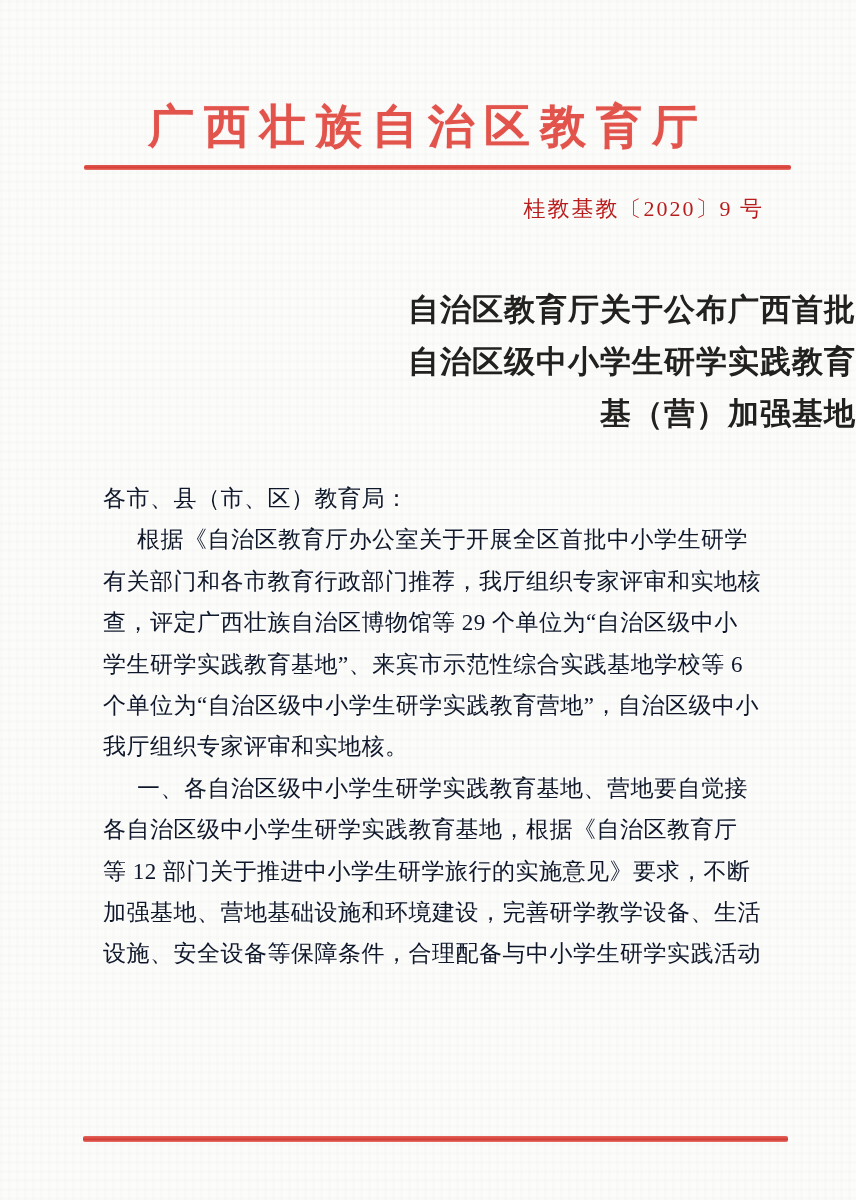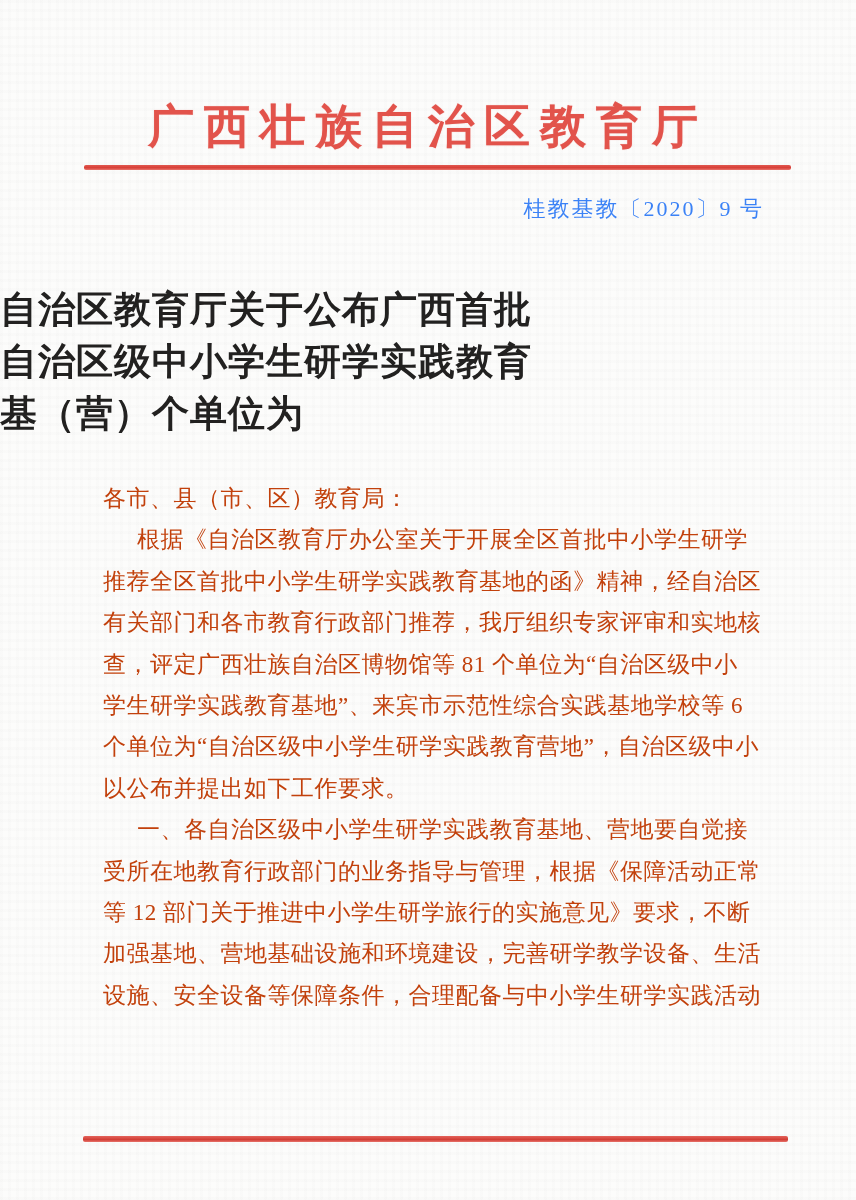--- a/index.html
+++ b/index.html
@@ -51,40 +51,40 @@
   }
   .doc-number {
     position: absolute;
     top: 194px;
     left: 0;
     width: 764px;
     text-align: right;
     font-size: 22px;
     line-height: 30px;
     letter-spacing: 2px;
-    color: #3b82f6;
+    color: #b91c1c;
   }
   .title-block {
     position: absolute;
     top: 284px;
     left: 0;
     width: 100%;
-    text-align: left;
+    text-align: right;
     color: #222120;
     font-weight: bold;
-    font-size: 37px;
+    font-size: 31px;
     line-height: 52px;
     letter-spacing: 1px;
   }
   .body-block {
     position: absolute;
     top: 478px;
     left: 103px;
     width: 672px;
-    color: #c2410c;
+    color: #0f172a;
     font-size: 23px;
   }
   .body-line {
     height: 41.4px;
     line-height: 41.4px;
     white-space: nowrap;
     letter-spacing: 0.5px;
   }
   .indent {
     padding-left: 34px;
@@ -106,34 +106,33 @@
 
   <h1 class="agency-name">广西壮族自治区教育厅</h1>
 
   <div class="rule-top"></div>
 
   <div class="doc-number">桂教基教〔2020〕9 号</div>
 
   <div class="title-block">
     <div>自治区教育厅关于公布广西首批</div>
     <div>自治区级中小学生研学实践教育</div>
-    <div>基（营）个单位为</div>
+    <div>基（营）加强基地</div>
   </div>
 
   <div class="body-block">
     <div class="body-line">各市、县（市、区）教育局：</div>
     <div class="body-line indent">根据《自治区教育厅办公室关于开展全区首批中小学生研学</div>
-    <div class="body-line">推荐全区首批中小学生研学实践教育基地的函》精神，经自治区</div>
     <div class="body-line">有关部门和各市教育行政部门推荐，我厅组织专家评审和实地核</div>
-    <div class="body-line">查，评定广西壮族自治区博物馆等 81 个单位为“自治区级中小</div>
+    <div class="body-line">查，评定广西壮族自治区博物馆等 29 个单位为“自治区级中小</div>
     <div class="body-line">学生研学实践教育基地”、来宾市示范性综合实践基地学校等 6</div>
     <div class="body-line">个单位为“自治区级中小学生研学实践教育营地”，自治区级中小</div>
-    <div class="body-line">以公布并提出如下工作要求。</div>
+    <div class="body-line">我厅组织专家评审和实地核。</div>
     <div class="body-line indent">一、各自治区级中小学生研学实践教育基地、营地要自觉接</div>
-    <div class="body-line">受所在地教育行政部门的业务指导与管理，根据《保障活动正常</div>
+    <div class="body-line">各自治区级中小学生研学实践教育基地，根据《自治区教育厅</div>
     <div class="body-line">等 12 部门关于推进中小学生研学旅行的实施意见》要求，不断</div>
     <div class="body-line">加强基地、营地基础设施和环境建设，完善研学教学设备、生活</div>
     <div class="body-line">设施、安全设备等保障条件，合理配备与中小学生研学实践活动</div>
   </div>
 
   <div class="rule-bottom"></div>
 
 </div>
 
 </body></html>

